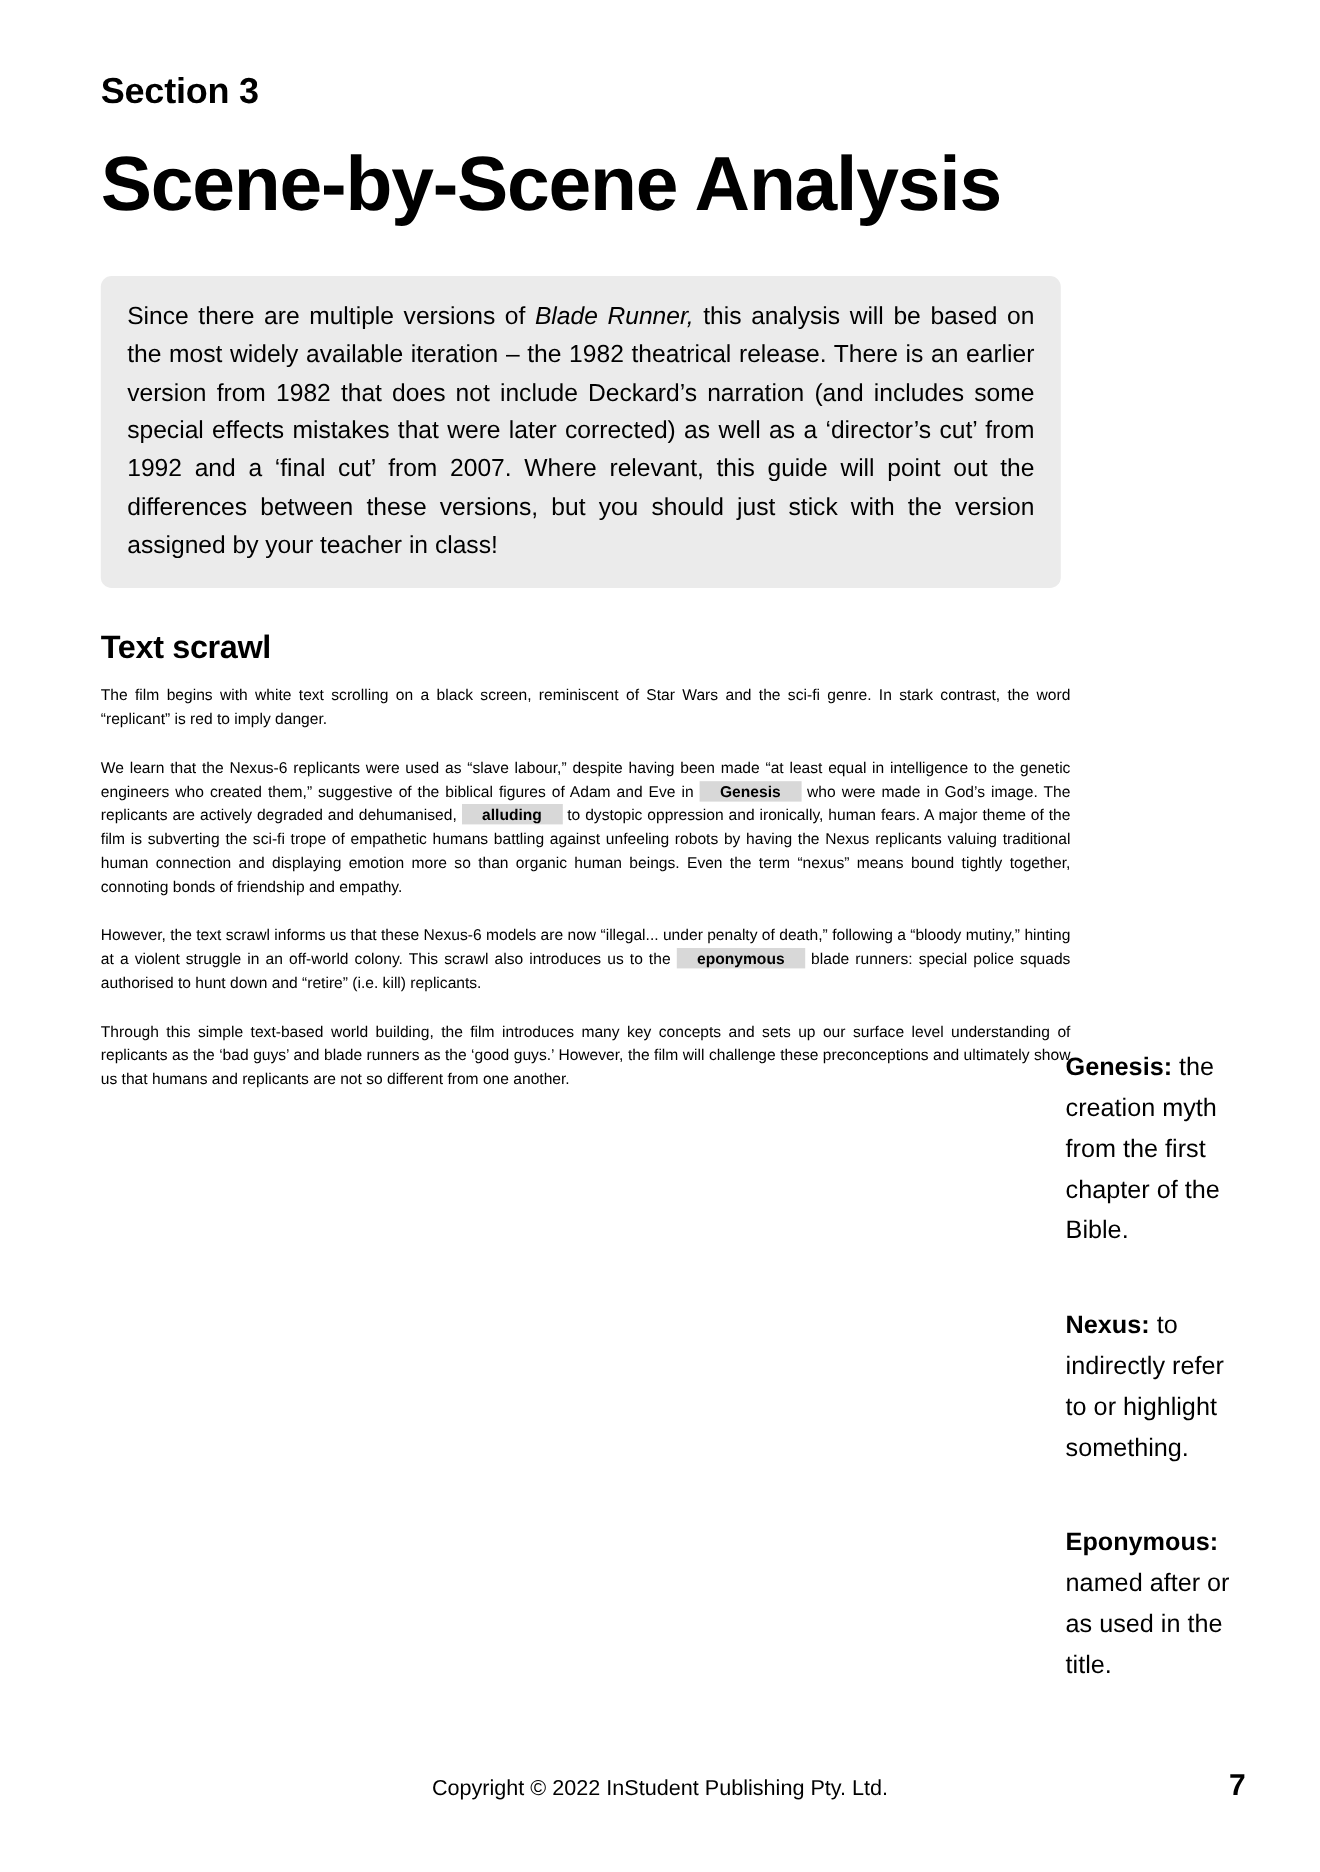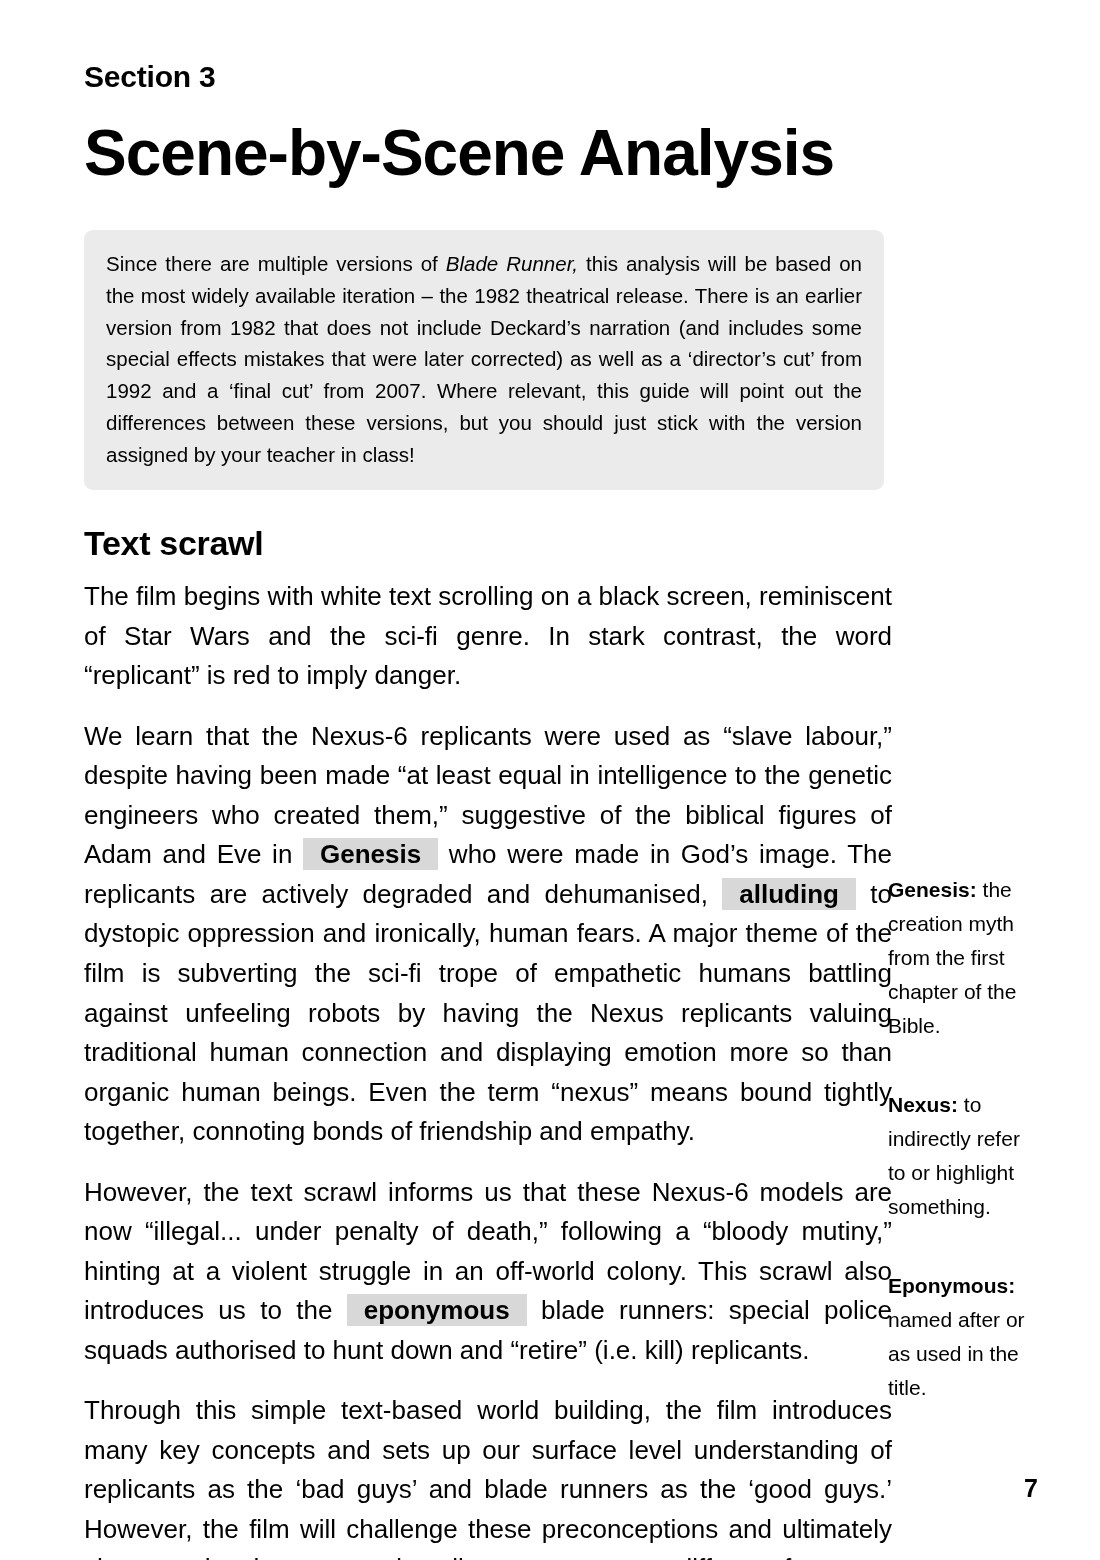--- a/index.html
+++ b/index.html
@@ -60,30 +60,30 @@
   .keypoint-text {
     font-size: 20.5px;
     line-height: 1.55;
     text-align: justify;
   }
   .keypoint-text .ital {
     font-style: italic;
     margin-top: 12px;
   }
   .subhead {
-    font-size: 34px;
+    font-size: 27px;
     font-weight: bold;
     letter-spacing: -0.3px;
     margin: 0 0 14px 0;
   }
   .body-col {
     width: 808px;
   }
   p.para {
-    font-size: 26px;
+    font-size: 13px;
     line-height: 1.52;
     text-align: justify;
     margin: 0 0 21px 0;
   }
   p.para.last { margin-bottom: 0; }
   .hl {
     background: #d8d8d8;
     font-weight: bold;
     padding: 1px 17px;
   }
@@ -149,16 +149,19 @@
     </div>
 
   </div>
 
   <div class="margin-notes">
     <div class="note"><b>Genesis:</b><span> the creation myth from the first chapter of the Bible.</span></div>
     <div class="note"><b>Nexus:</b><span> to indirectly refer to or highlight something.</span></div>
     <div class="note"><b>Eponymous:</b><span> named after or as used in the title.</span></div>
   </div>
 
+  <div class="footer">
+    <span class="footer-text">Copyright © 2022 InStudent Publishing Pty. Ltd.</span>
+  </div>
 
   <div class="page-number">7</div>
 
 </div>
 
 </body></html>

